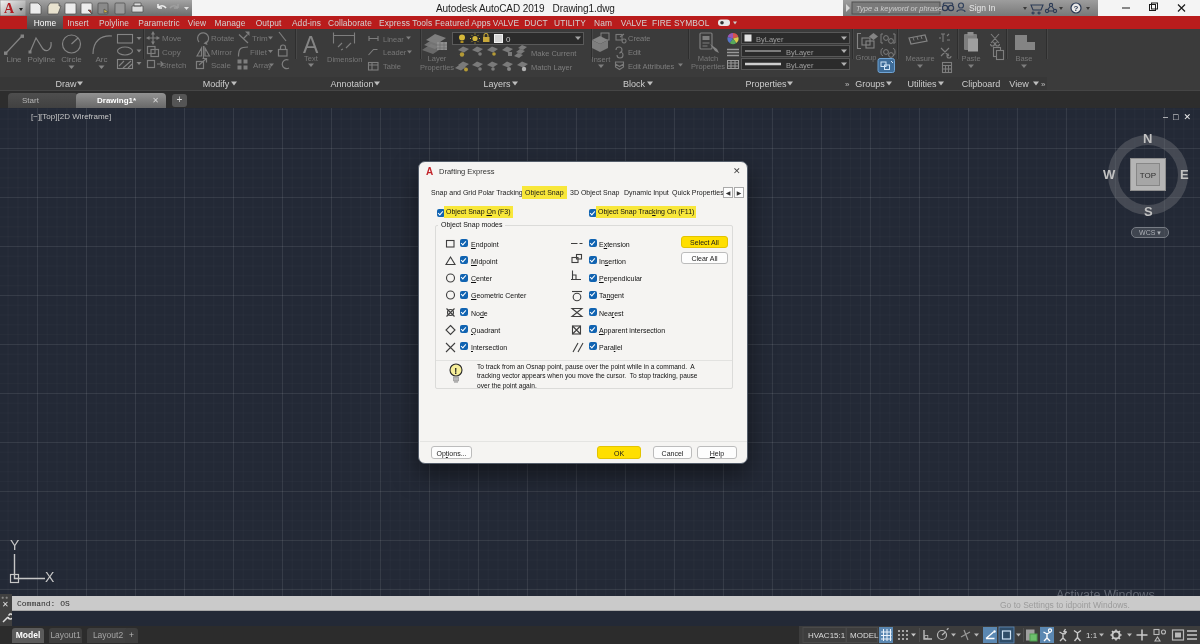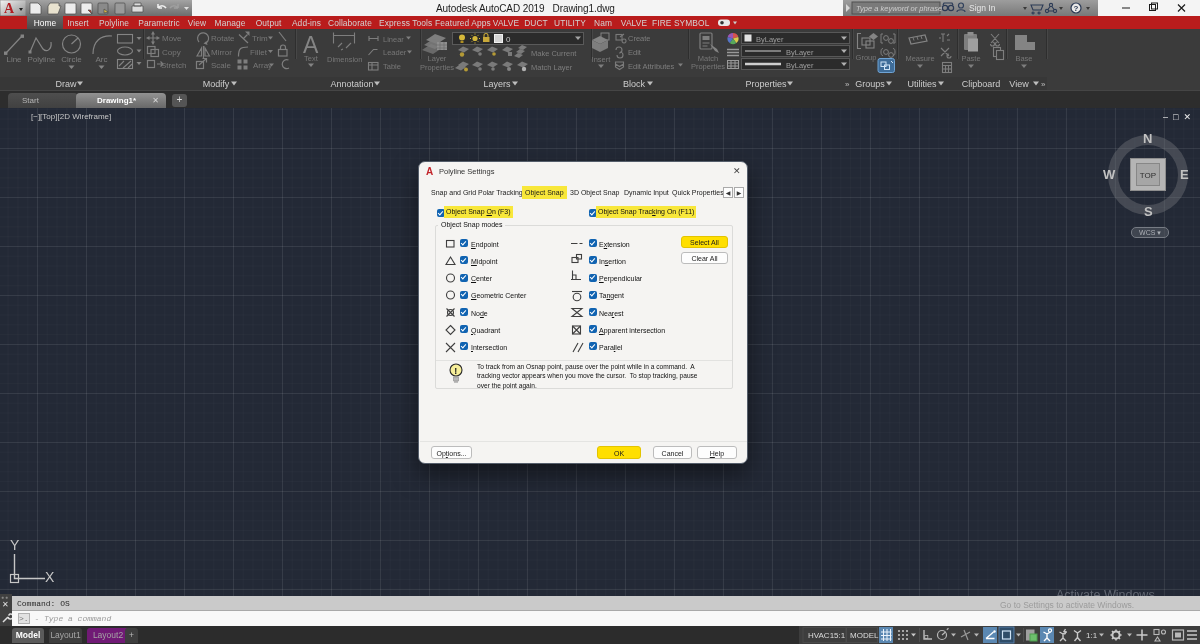--- a/index.html
+++ b/index.html
@@ -62,21 +62,21 @@
 #aw2 { position:absolute; left:988px; top:4px; color:#9b9b9b; font-size:8.5px; }
 #cmdwhite { position:absolute; left:12px; top:17px; width:1188px; height:15px; background:#f8f8f8; }
 #cmdprompt { position:absolute; left:6px; top:3px; font-family:"Liberation Mono",monospace; font-size:8px; font-style:italic; color:#9a9a9a; }
 
 
 #statusrow { position:absolute; left:0; top:626px; width:1200px; height:18px; background:#2c2c2c; }
 #statuspanel { position:absolute; left:799px; top:0; width:401px; height:18px; background:#3d3d3d; }
 .mtab { position:absolute; top:2px; height:15px; font-size:8.5px; line-height:15px; text-align:center; border-radius:3px 3px 0 0; }
 #mtab-model { left:12px; width:32px; background:#5b5b5b; color:#fff; font-weight:bold; }
 #mtab-l1 { left:49px; width:33px; background:#3e3e3e; color:#a5a5a5; }
-#mtab-l2 { left:87px; width:42px; background:#701a75; color:#a5a5a5; }
+#mtab-l2 { left:87px; width:42px; background:#404040; color:#a5a5a5; }
 #mtab-plus { left:125px; width:13px; background:#3e3e3e; color:#bbb; }
 
 
 #dialog { position:absolute; left:418px; top:161px; width:330px; height:303px; background:#f5f4f2; border:1px solid #555e6b; border-radius:7px; box-shadow:0 10px 24px rgba(0,0,0,0.5); font-size:7px; color:#1a1a1a; }
 #dlg-A { position:absolute; left:7px; top:4px; font-size:10px; font-weight:bold; color:#c2242a; }
 #dlg-name { position:absolute; left:20px; top:5px; font-size:7.5px; color:#333; }
 #dlg-x { position:absolute; left:314px; top:4px; font-size:9px; color:#444; }
 .dtab { position:absolute; top:24px; height:13px; font-size:7px; line-height:14px; color:#1a1a1a; }
 .hl { background:#f8e73a; }
 .chk { position:absolute; width:8px; height:8px; background:#1063b1; border-radius:2px; }
@@ -516,24 +516,21 @@
         <rect x="10.5" y="44.5" width="8" height="8" fill="none" stroke="#c6c6c6" stroke-width="1.2"></rect>
         <text x="45" y="52" fill="#c6c6c6" font-size="14">X</text>
       </svg>
     </div>
     <div id="aw1">Activate Windows</div>
   </div>
 
   <div id="cmdwrap">
     <div id="cmdgray">
       <div id="cmdtext">Command: OS</div>
-      <div id="aw2">Go to Settings to activate Windows.</div>
-    </div>
-    <div id="cmdwhite">
-      <div id="cmdprompt"><span style="background:#e2e2e2;border:1px solid #b0b0b0;font-style:normal;color:#777;">&gt;.</span> - Type a command</div>
+      <div id="aw2">Go to Settings to idpoint Windows.</div>
     </div>
     <div id="cmdside">
       <div style="position:absolute;left:1px;top:0px;width:10px;height:4px;color:#888;font-size:5px;letter-spacing:1px;">●●</div>
       <div style="position:absolute;left:2px;top:6px;color:#e0e0e0;font-size:8px;">✕</div>
       <svg style="position:absolute;left:1px;top:18px;" width="11" height="12">
         <path d="M 2 10 L 7 5 M 7 5 a 2.5 2.5 0 1 0 2 -3 l -1.5 1.5" stroke="#ddd" stroke-width="1.5" fill="none"></path>
       </svg>
     </div>
   </div>
 
@@ -609,21 +606,21 @@
         <path d="M1157.5 11 l2.5 4 h-5 z"></path>
       </g>
       <rect x="1172.5" y="4" width="11" height="10" stroke="#b9b9b9" fill="none" stroke-width="1.2"></rect>
       <rect x="1175" y="6.5" width="6" height="5" fill="#b9b9b9"></rect>
       <path d="M1187 5 h10 M1187 9 h10 M1187 13 h10" stroke="#c9c9c9" stroke-width="1.7"></path>
     </svg>
   </div>
 
   <div id="dialog">
     <div id="dlg-A">A</div>
-    <div id="dlg-name">Polyline Settings</div>
+    <div id="dlg-name">Drafting Express</div>
     <div id="dlg-x">✕</div>
 
     <div class="dtab" style="left:12px;">Snap and Grid</div>
     <div class="dtab" style="left:59px;">Polar Tracking</div>
     <div class="dtab hl" style="left:103px; padding:0 3px;">Object Snap</div>
     <div class="dtab" style="left:151px;">3D Object Snap</div>
     <div class="dtab" style="left:205px;">Dynamic Input</div>
     <div class="dtab" style="left:253px; width:51px; overflow:hidden; white-space:nowrap;">Quick Properties</div>
     <div style="position:absolute; left:304px; top:25px; width:10px; height:11px; background:#fdfdfd; border:1px solid #aaa; font-size:6px; text-align:center; line-height:10px; color:#333;">◀</div>
     <div style="position:absolute; left:315px; top:25px; width:10px; height:11px; background:#fdfdfd; border:1px solid #aaa; font-size:6px; text-align:center; line-height:10px; color:#333;">▶</div>

